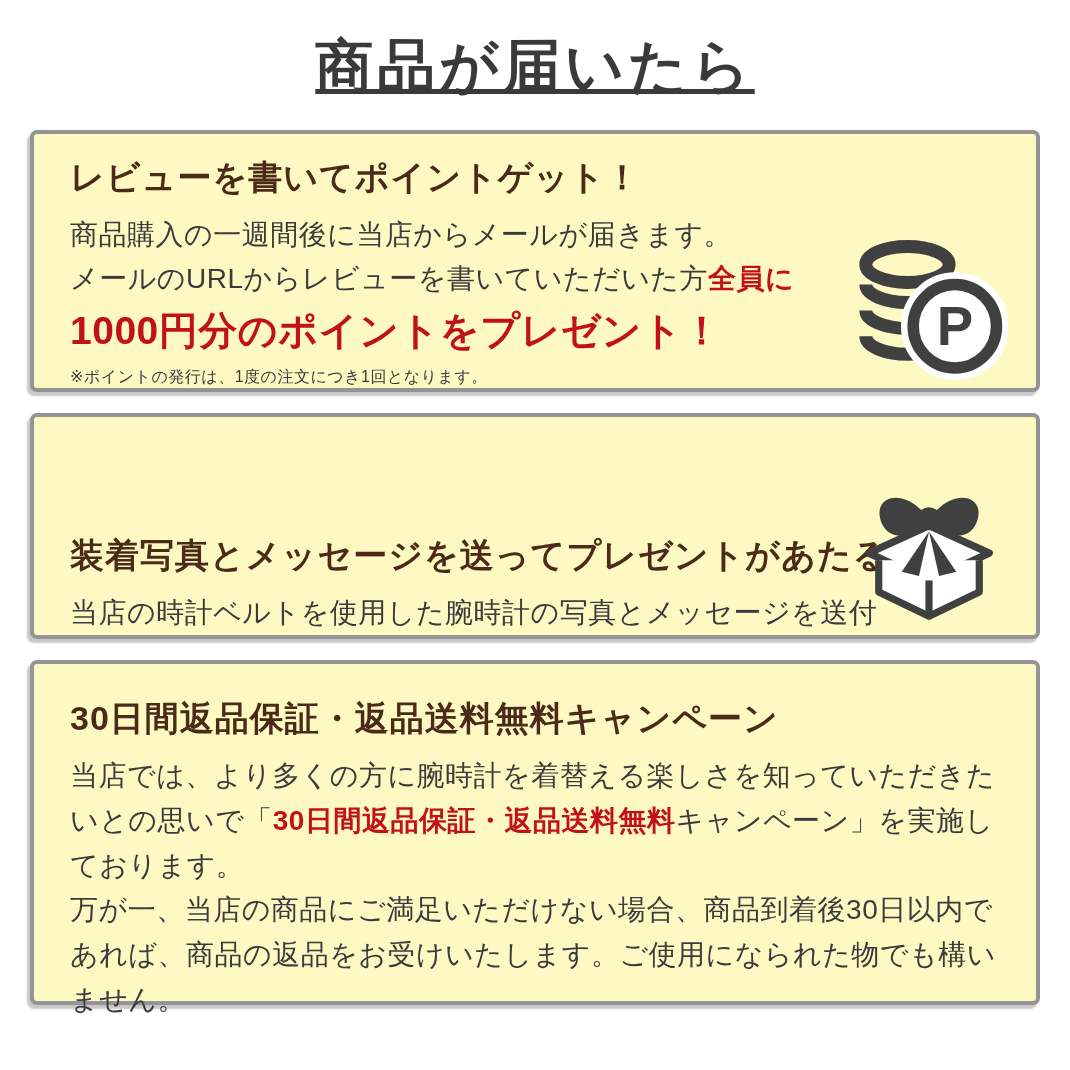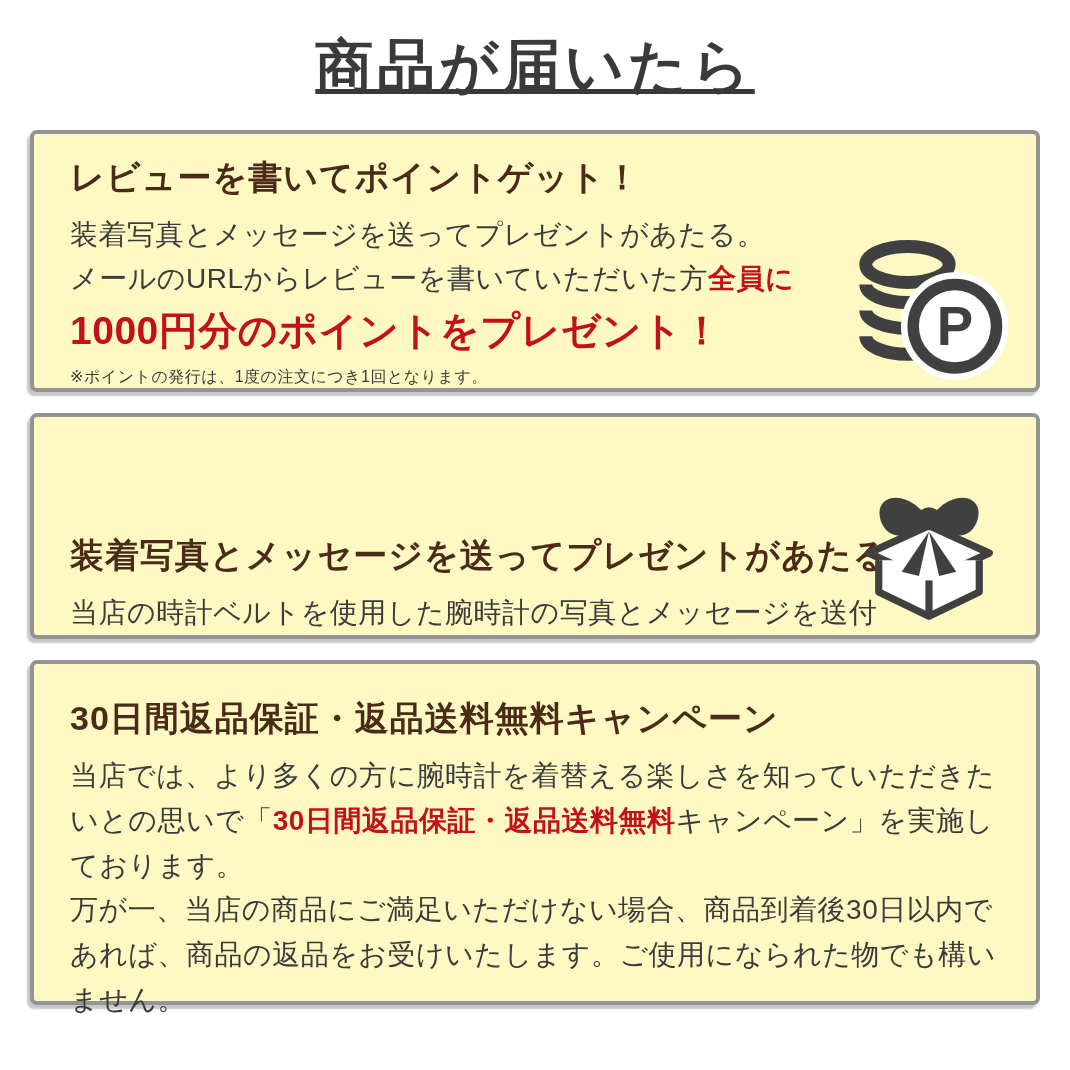--- a/index.html
+++ b/index.html
@@ -57,21 +57,21 @@
 </head>
 <body>
 
 <div class="page">
 
   <h1 class="title">商品が届いたら</h1>
 
   <section class="card card-review">
     <div class="card-text">
       <h2 class="card-heading">レビューを書いてポイントゲット！</h2>
-      <p class="body-line">装着写真とメッセージを送ってプレゼントがあたる。</p>
+      <p class="body-line">商品購入の一週間後に当店からメールが届きます。</p>
       <p class="body-line"><span>メールのURLからレビューを書いていただいた方</span><span class="red">全員に</span></p>
       <p class="body-line red big-red">1000円分のポイントをプレゼント！</p>
       <p class="note">※ポイントの発行は、1度の注文につき1回となります。</p>
     </div>
     <div class="card-icon">
       <svg viewBox="0 0 110 110" aria-hidden="true">
         <g fill="none" stroke="currentColor" stroke-width="9">
           <ellipse cx="40" cy="24" rx="29" ry="12.5"></ellipse>
           <path d="M11,38 a29,12.5 0 0 0 58,0"></path>
           <path d="M11,56 a29,12.5 0 0 0 58,0"></path>

